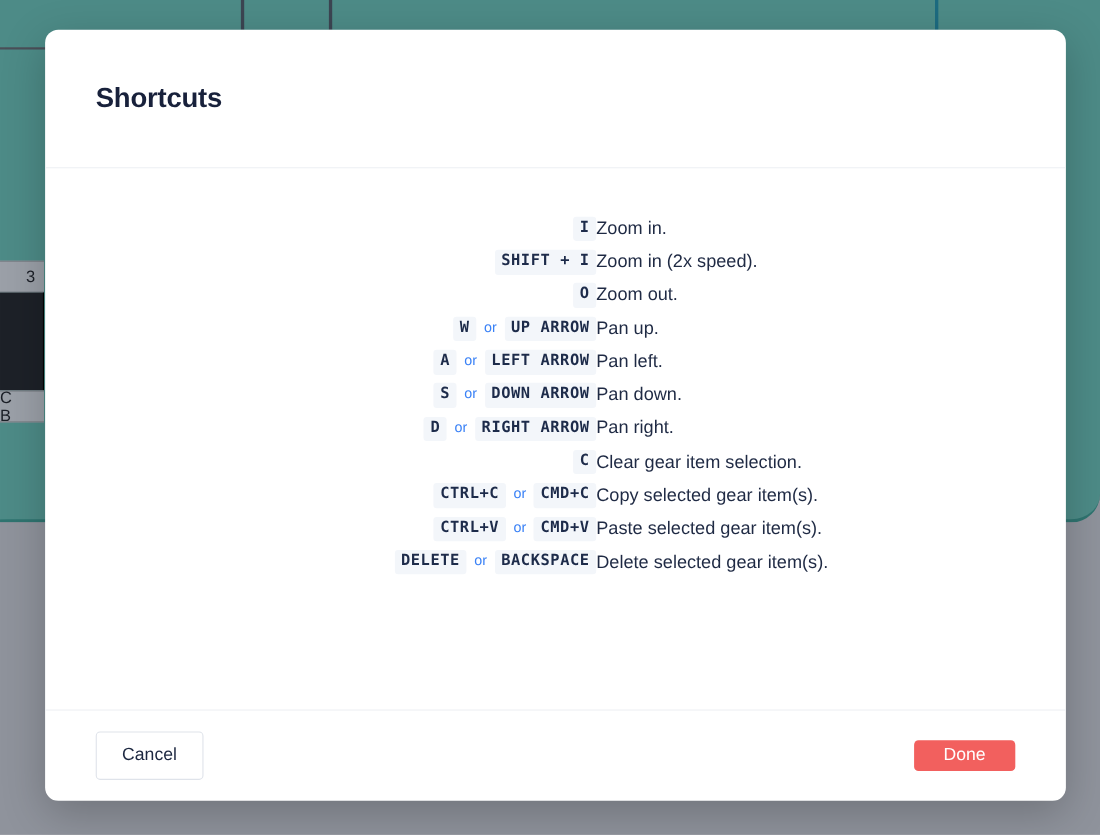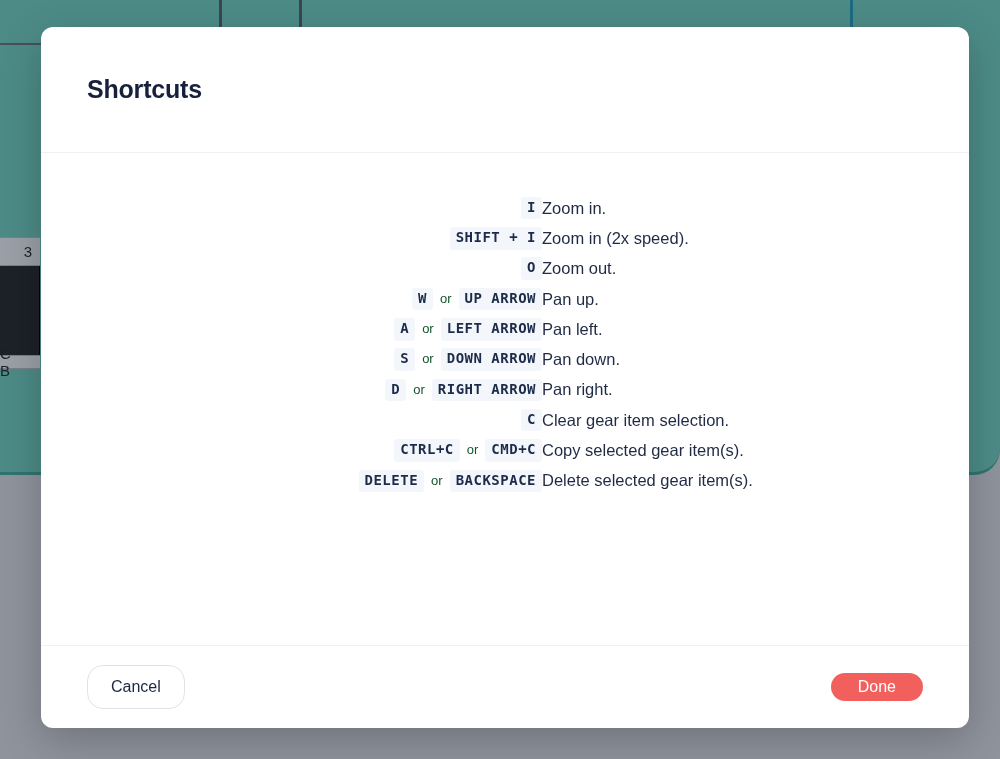--- a/index.html
+++ b/index.html
@@ -51,21 +51,21 @@
     border-top: 1px solid #7b8087;
     border-bottom: 1px solid #7b8087;
     color: #1b1f27;
     font-size: 15px;
     display: flex;
     align-items: center;
     justify-content: flex-end;
     padding-right: 8px;
   }
   .bg-panel-row.r1 { top: 237px; width: 40px; height: 29px; }
-  .bg-panel-row.r2 { top: 355px; width: 40px; height: 14px; letter-spacing: 5px; padding-right: 22px; }
+  .bg-panel-row.r2 { top: 355px; width: 40px; height: 29px; letter-spacing: 5px; padding-right: 22px; }
 
   .bg-dark-block {
     position: absolute;
     left: 0; top: 266px;
     width: 40px; height: 89px;
     background: #1d2128;
     border-right: 1px solid #000;
   }
 
   
@@ -136,38 +136,38 @@
     letter-spacing: 0.5px;
     padding: 2px 6px 3px 6px;
     border-radius: 3px;
     line-height: 1.25;
   }
   .or-sep {
     display: inline-block;
     font-family: "Liberation Sans", sans-serif;
     font-size: 13px;
     font-weight: normal;
-    color: #14532d;
+    color: #3b82f6;
     padding: 0 7px;
     letter-spacing: 0;
   }
 
   .modal-footer {
     flex: 0 0 83px;
     border-top: 1px solid #eef0f4;
     display: flex;
     align-items: center;
     justify-content: space-between;
     padding: 0 46px;
   }
 
   .btn {
     font-family: "Liberation Sans", sans-serif;
     font-size: 16px;
-    border-radius: 16px;
+    border-radius: 4px;
     cursor: pointer;
     line-height: 1;
   }
   .btn-cancel {
     background: #ffffff;
     color: #1c2740;
     border: 1px solid #dfe3ea;
     padding: 13px 23px;
   }
   .btn-done {
@@ -230,20 +230,24 @@
             </tr>
             <tr>
               <td class="keys-cell"><span class="kbd">C</span></td>
               <td class="desc-cell">Clear gear item selection.</td>
             </tr>
             <tr>
               <td class="keys-cell"><span class="kbd">CTRL+C</span><span class="or-sep">or</span><span class="kbd">CMD+C</span></td>
               <td class="desc-cell">Copy selected gear item(s).</td>
             </tr>
             <tr>
+              <td class="keys-cell"><span class="kbd">CTRL+V</span><span class="or-sep">or</span><span class="kbd">CMD+V</span></td>
+              <td class="desc-cell">Paste selected gear item(s).</td>
+            </tr>
+            <tr>
               <td class="keys-cell"><span class="kbd">DELETE</span><span class="or-sep">or</span><span class="kbd">BACKSPACE</span></td>
               <td class="desc-cell">Delete selected gear item(s).</td>
             </tr>
           </tbody>
       </table>
     </div>
 
     <div class="modal-footer">
       <button class="btn btn-cancel">Cancel</button>
       <button class="btn btn-done">Done</button>

